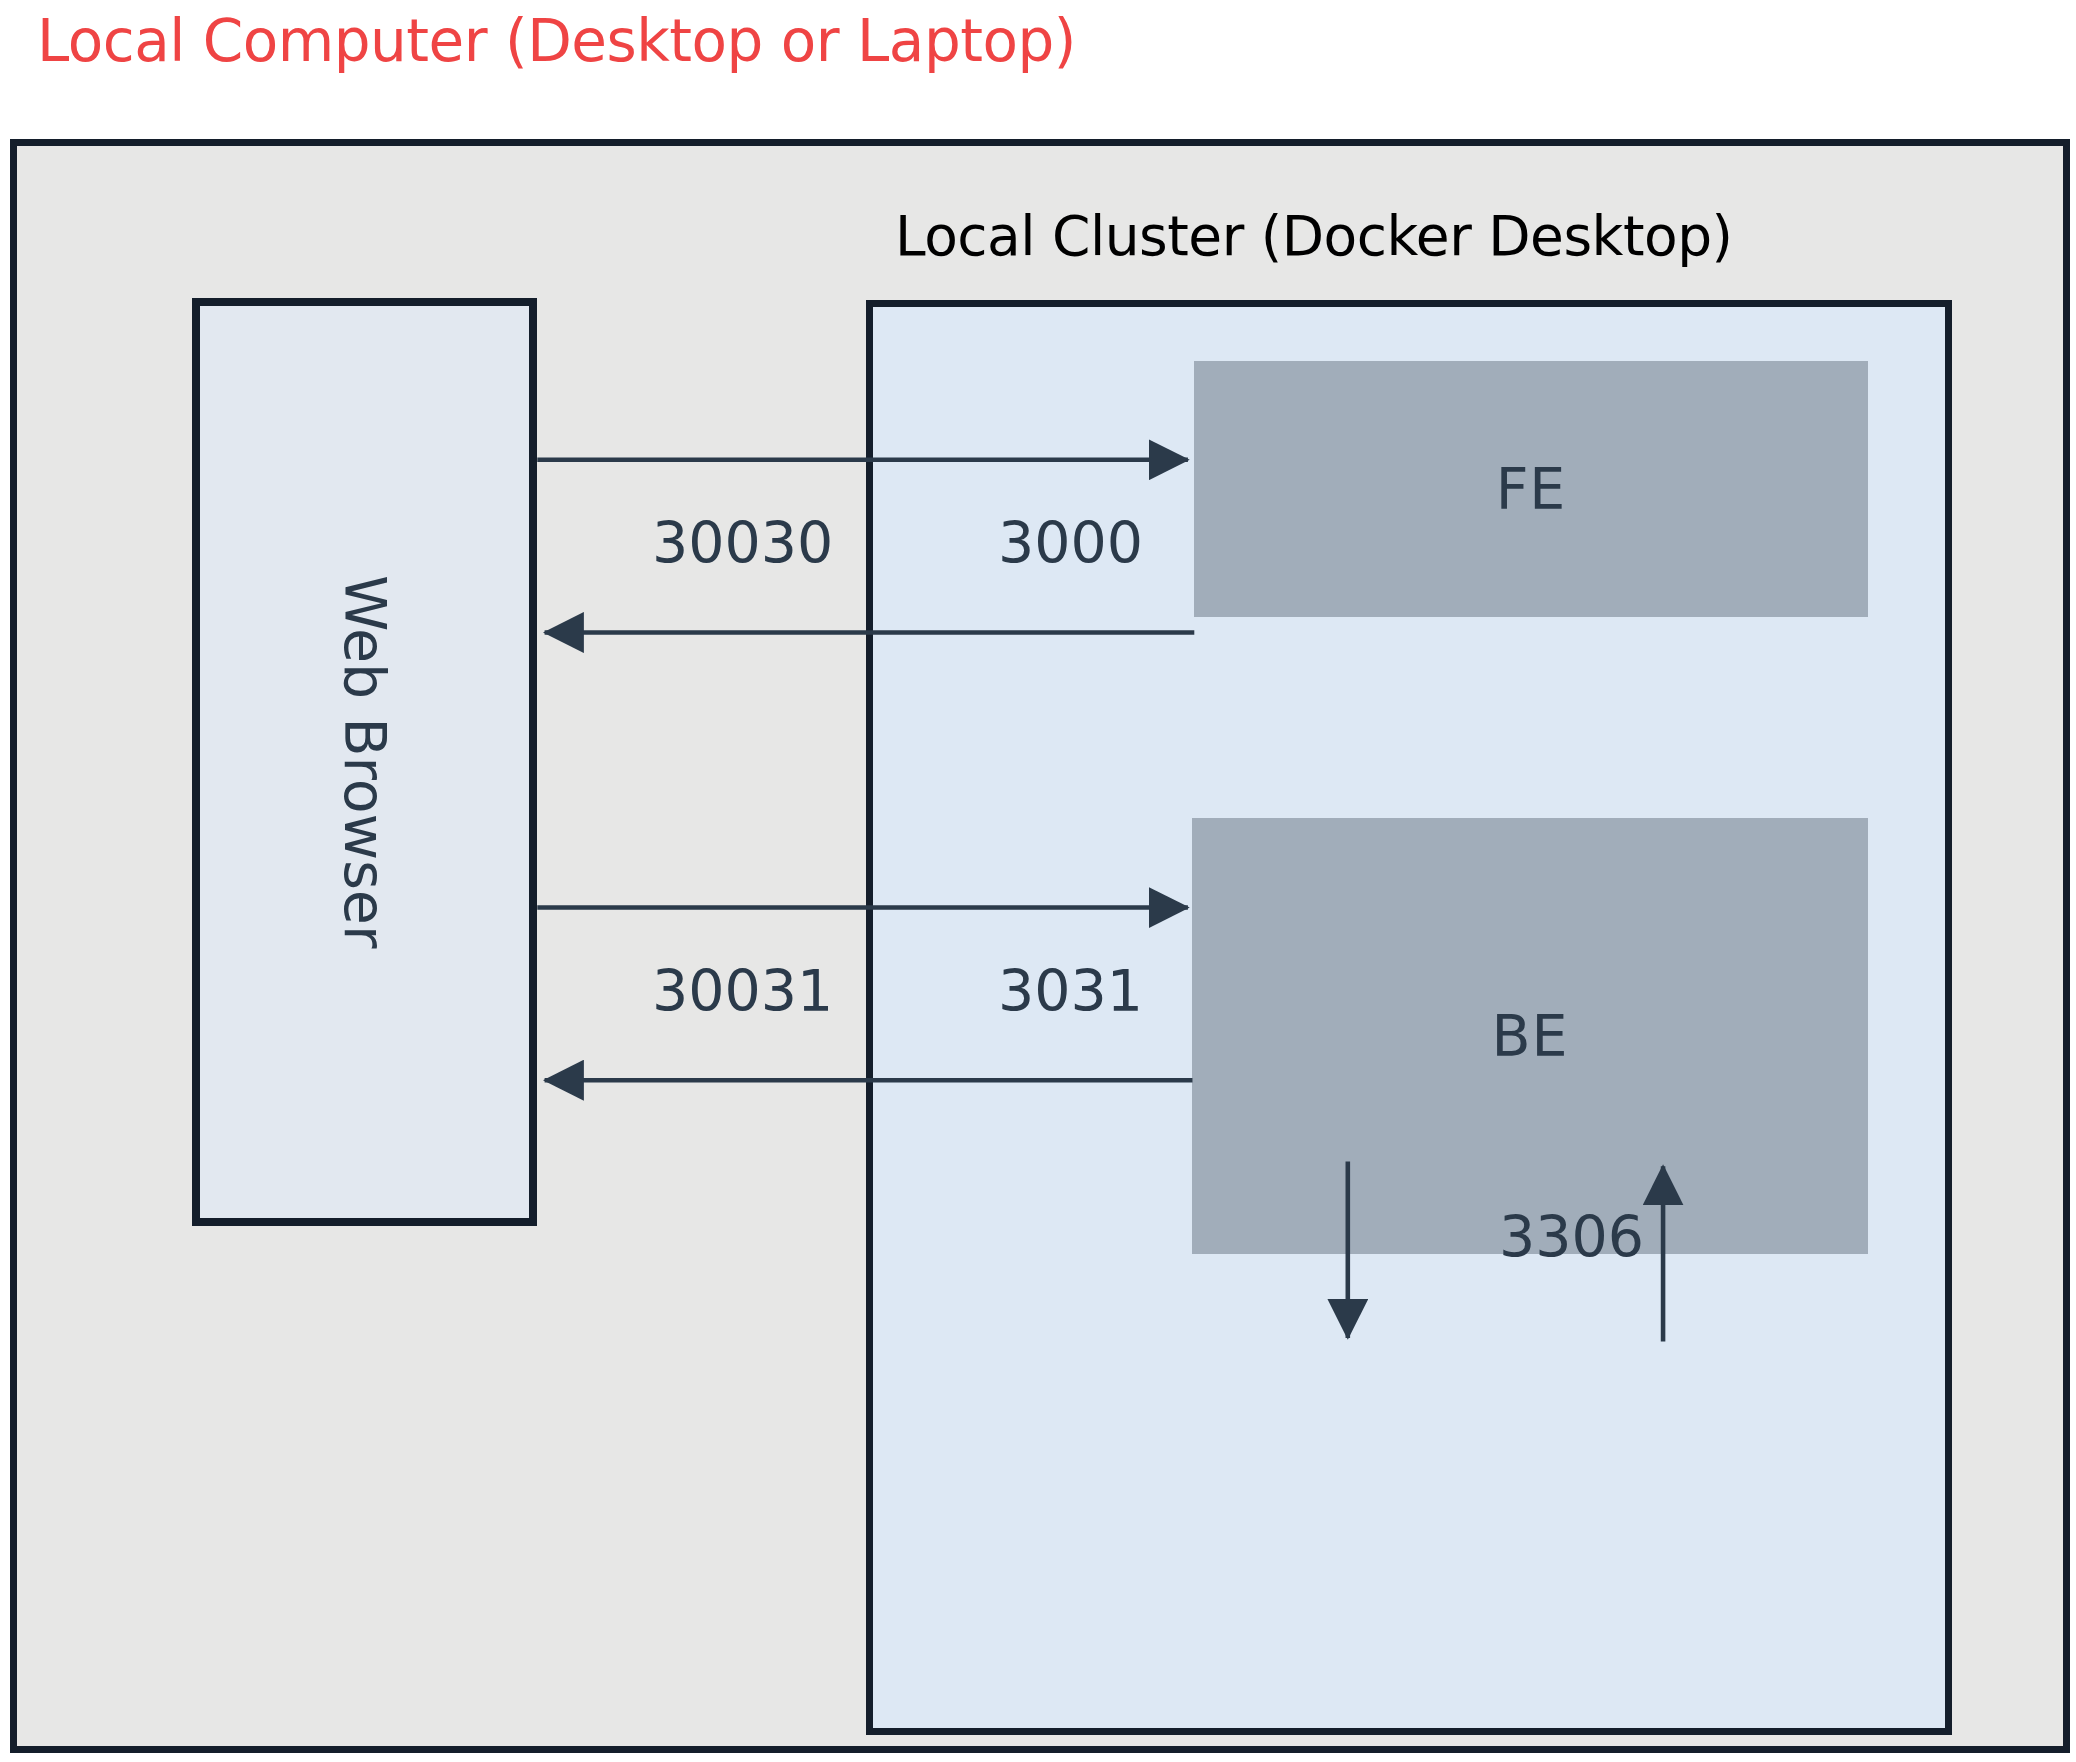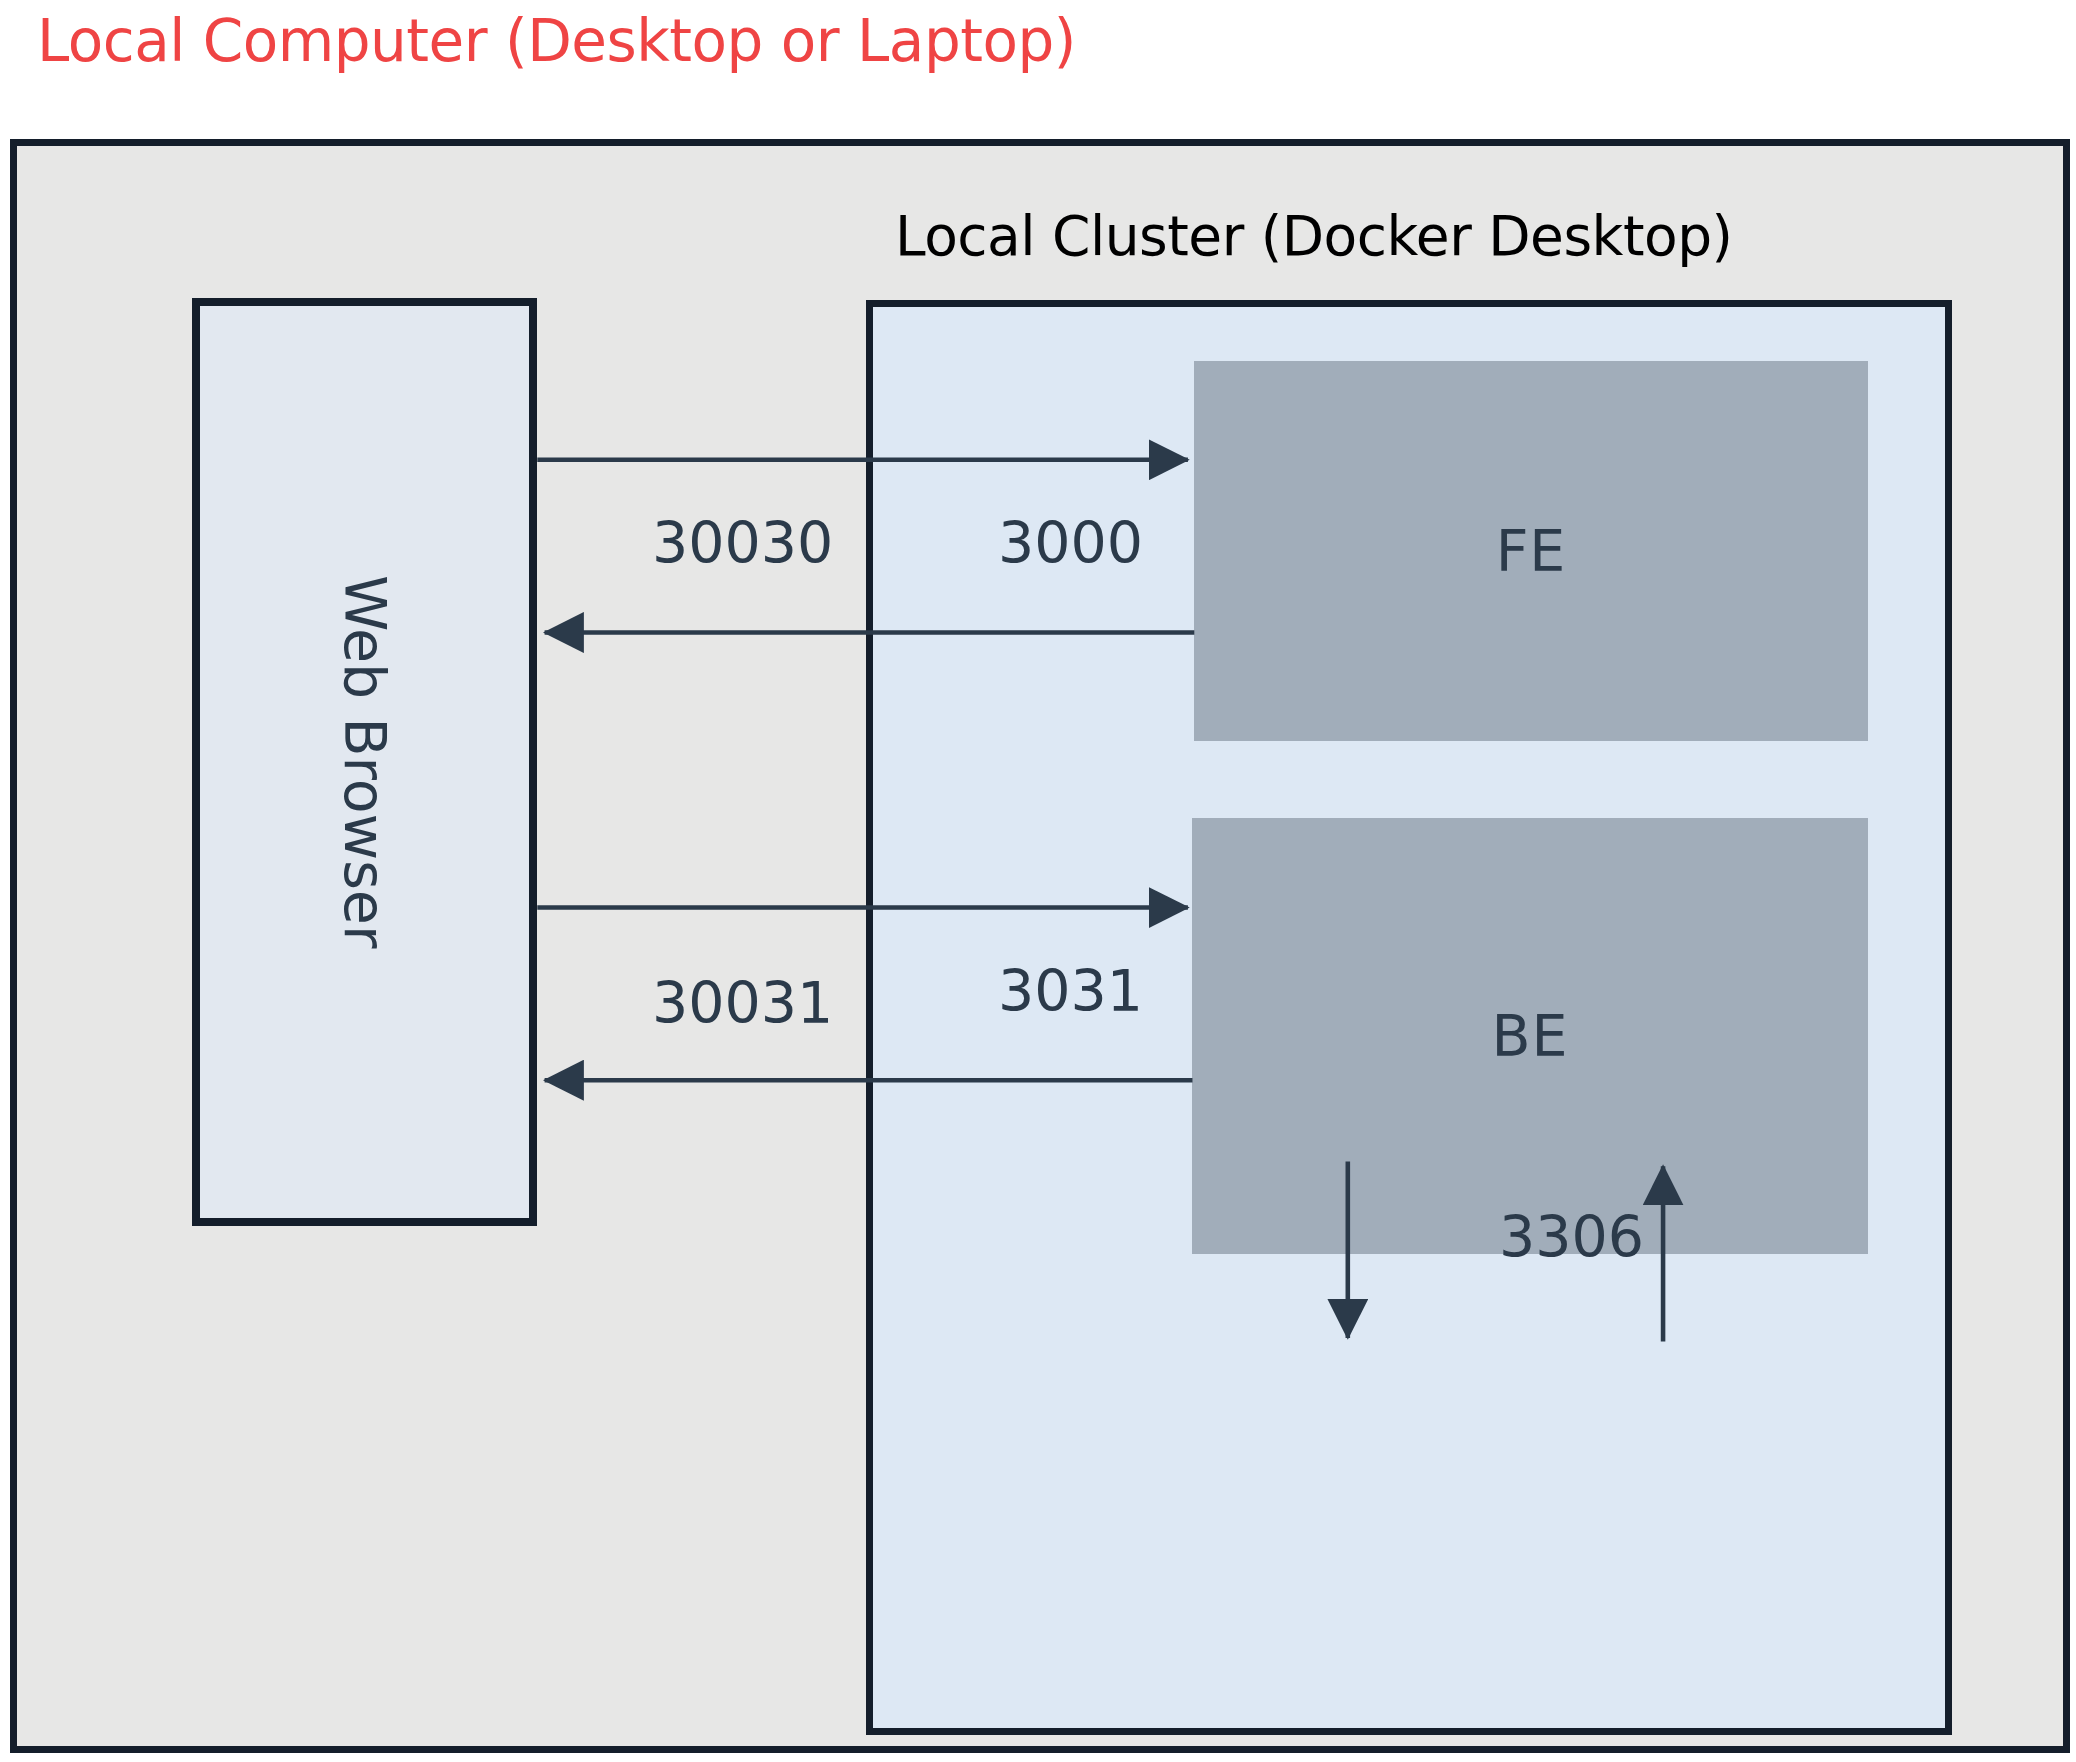--- a/index.html
+++ b/index.html
@@ -96,21 +96,21 @@
   .svc {
     position: absolute;
     background: #a1adba;
     display: flex;
     align-items: center;
     justify-content: center;
     color: #2b3a4a;
     font-size: 57px;
     letter-spacing: 0.9px;
   }
-  .svc-fe { left: 1194px; top: 361px;  width: 674px; height: 380px; }
+  .svc-fe { left: 1194px; top: 361px;  width: 674px; height: 256px; }
   .svc-be { left: 1192px; top: 818px;  width: 676px; height: 436px; }
   .svc-db { left: 1188px; top: 1341px; width: 676px; height: 340px; }
 
   
   .connectors {
     position: absolute;
     left: 0; top: 0;
     width: 2077px;
     height: 1763px;
     pointer-events: none;
@@ -119,21 +119,21 @@
   
   .port-label {
     position: absolute;
     font-size: 57px;
     color: #2b3a4a;
     white-space: nowrap;
     letter-spacing: 0px;
   }
   .port-30030 { left: 652px;  top: 510px; }
   .port-3000  { left: 998px; top: 510px; }
-  .port-30031 { left: 652px;  top: 958px; margin-top: 12px; }
+  .port-30031 { left: 652px;  top: 958px; }
   .port-3031  { left: 998px; top: 958px; }
   .port-3306  { left: 1499px; top: 1204px; }
 </style>
 </head>
 <body>
 
 <div id="stage">
 
   <div class="outer-title">Local Computer (Desktop or Laptop)</div>
 

